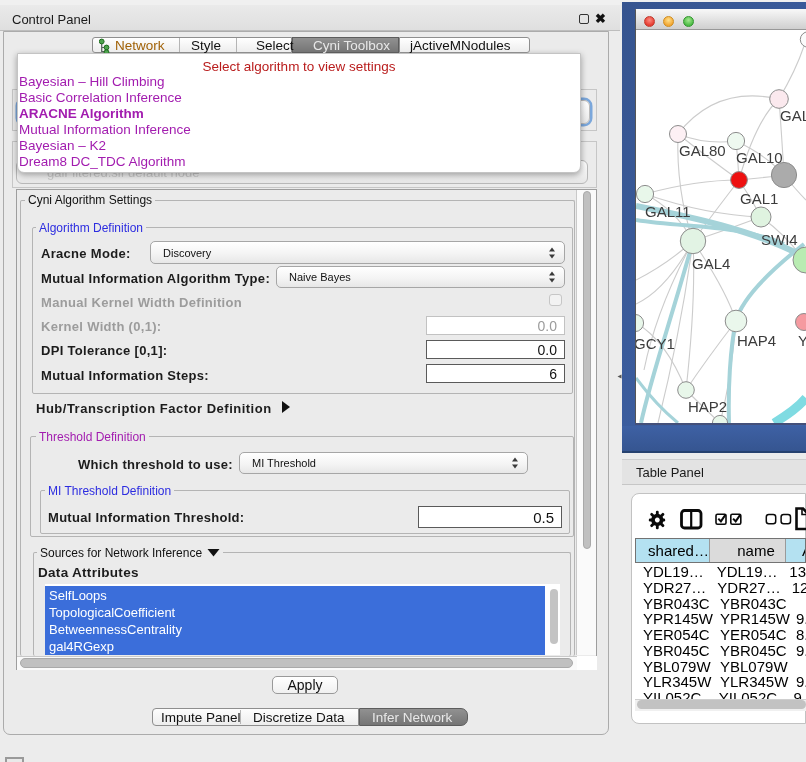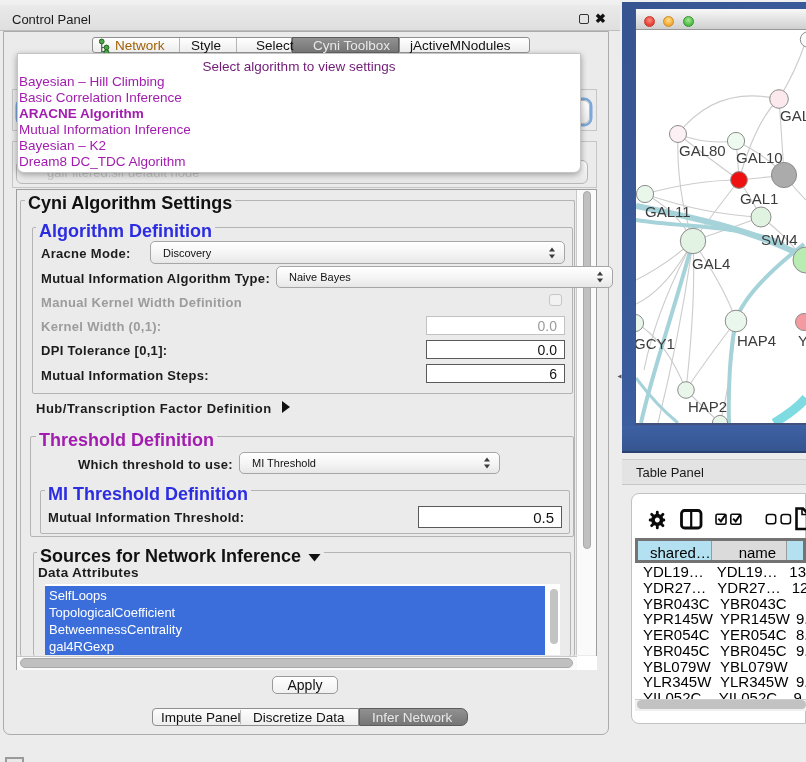--- a/index.html
+++ b/index.html
@@ -2,21 +2,21 @@
 <html><head>
 <meta charset="utf-8">
 <style>
 * { margin:0; padding:0; box-sizing:border-box; }
 html,body { width:806px; height:762px; overflow:hidden; }
 body { font-family:"Liberation Sans", sans-serif; background:#ececec; position:relative; }
 .abs { position:absolute; }
 .lbl { font-weight:bold; font-size:13px; color:#1c1c1c; letter-spacing:0.3px; white-space:nowrap; }
 .dis { color:#9c9c9c; }
 .grp { position:absolute; border:1px solid #b4b4b4; border-radius:2px; }
-.gtitle { position:absolute; font-size:18px; background:#ebebeb; padding:0 3px;font-weight:bold; }
+.gtitle { position:absolute; font-size:12px; background:#ebebeb; padding:0 3px; }
 .combo { position:absolute; border:1px solid #a6a6a6; border-radius:5px;
   background:linear-gradient(#ffffff 0%, #f4f4f4 55%, #e7e7e7 100%);
   font-size:11px; color:#111; display:flex; align-items:center; }
 .combo .txt { padding-left:12px; }
 .combo .arrs { position:absolute; right:8px; top:50%; margin-top:-6px; }
 .field { position:absolute; background:#fff; border:1px solid #5a5a5a; font-size:14px; color:#111; text-align:right; padding:4px 7px; display:flex; align-items:center; justify-content:flex-end; }
 .field.off { border-color:#c2c2c2; color:#9c9c9c; }
 </style>
 </head>
 <body>
@@ -72,21 +72,21 @@
 <div class="abs lbl" style="left:41px;top:246px;">Aracne Mode:</div>
 <div class="combo" style="left:150px;top:241px;width:415px;height:23px;">
     <span class="txt">Discovery</span>
     <svg class="arrs" width="8" height="12" viewBox="0 0 8 12">
       <path d="M4 0.5 L7 4.5 H1 Z" fill="#3a3a3a"></path>
       <path d="M4 11.5 L7 7.5 H1 Z" fill="#3a3a3a"></path>
     </svg>
   </div>
 
 <div class="abs lbl" style="left:41px;top:271px;">Mutual Information Algorithm Type:</div>
-<div class="combo" style="left:276px;top:266px;width:337px;height:22px;">
+<div class="combo" style="left:276px;top:266px;width:289px;height:22px;">
     <span class="txt">Naive Bayes</span>
     <svg class="arrs" width="8" height="12" viewBox="0 0 8 12">
       <path d="M4 0.5 L7 4.5 H1 Z" fill="#3a3a3a"></path>
       <path d="M4 11.5 L7 7.5 H1 Z" fill="#3a3a3a"></path>
     </svg>
   </div>
 
 <div class="abs lbl dis" style="left:41px;top:295px;">Manual Kernel Width Definition</div>
 <div class="abs" style="left:549px;top:294px;width:13px;height:12px;border:1px solid #c6c6c6;border-radius:3px;background:#f2f2f2;"></div>
 
@@ -101,21 +101,21 @@
 
 <div class="abs lbl" style="left:36px;top:401px;letter-spacing:0.5px;">Hub/Transcription Factor Definition</div>
 <svg class="abs" style="left:280px;top:400px;" width="12" height="14">
     <path d="M2 1 L10 7 L2 13 Z" fill="#111"></path>
   </svg>
 
 <div class="grp" style="left:30px;top:436px;width:544px;height:101px;"></div>
 <div class="gtitle" style="left:36px;top:430px;color:#a21caf;">Threshold Definition</div>
 
 <div class="abs lbl" style="left:78px;top:457px;">Which threshold to use:</div>
-<div class="combo" style="left:239px;top:452px;width:261px;height:22px;">
+<div class="combo" style="left:239px;top:452px;width:289px;height:22px;">
     <span class="txt">MI Threshold</span>
     <svg class="arrs" width="8" height="12" viewBox="0 0 8 12">
       <path d="M4 0.5 L7 4.5 H1 Z" fill="#3a3a3a"></path>
       <path d="M4 11.5 L7 7.5 H1 Z" fill="#3a3a3a"></path>
     </svg>
   </div>
 
 <div class="grp" style="left:40px;top:490px;width:530px;height:44px;"></div>
 <div class="gtitle" style="left:45px;top:484px;color:#2c2ce0;">MI Threshold Definition</div>
 
@@ -135,21 +135,21 @@
 <div class="abs" style="left:272px;top:676px;width:66px;height:18px;border:1px solid #999;border-radius:5px;background:linear-gradient(#fff,#f0f0f0);font-size:14px;color:#111;text-align:center;line-height:17px;">Apply</div>
 
 <div class="abs" style="left:152px;top:708px;width:207px;height:18px;background:linear-gradient(#fdfdfd,#ededed);border:1px solid #8e8e8e;border-radius:4px 0 0 4px;"></div>
 <div class="abs" style="left:240px;top:710px;width:1px;height:14px;background:#b5b5b5;"></div>
 <div class="abs" style="left:359px;top:708px;width:109px;height:18px;background:linear-gradient(#919191,#757575);border:1px solid #5d5d5d;border-radius:0 7px 7px 0;"></div>
 <div class="abs" style="left:161px;top:710px;font-size:13.5px;color:#111;">Impute Panel</div>
 <div class="abs" style="left:253px;top:710px;font-size:13.5px;color:#111;">Discretize Data</div>
 <div class="abs" style="left:372px;top:710px;font-size:13.5px;color:#e8e8e8;">Infer Network</div>
 
 <div class="abs" style="left:17px;top:53px;width:564px;height:120px;background:#fff;border:1px solid #c4c4c4;border-radius:0 0 7px 7px;box-shadow:0 2px 6px rgba(0,0,0,.35);z-index:20;"></div>
-<div class="abs" style="left:17px;top:59px;width:564px;text-align:center;font-size:13.5px;color:#701a75;z-index:21;">Select algorithm to view settings</div>
+<div class="abs" style="left:17px;top:59px;width:564px;text-align:center;font-size:13.5px;color:#b91c1c;z-index:21;">Select algorithm to view settings</div>
 <div class="abs" style="left:19px;top:74px;font-size:13.5px;color:#a21caf;line-height:16px;z-index:21;">Bayesian – Hill Climbing<br>Basic Correlation Inference<br><b>ARACNE Algorithm</b><br>Mutual Information Inference<br>Bayesian – K2<br>Dream8 DC_TDC Algorithm</div>
 
 <div class="abs" style="left:5px;top:757px;width:19px;height:10px;border:2px solid #9a9a9a;background:#e9e9e9;"></div>
 
 <svg class="abs" style="left:617px;top:374px;" width="5" height="5">
     <path d="M4.5 0.5 L0.5 2.5 L4.5 4.5 Z" fill="#555"></path>
   </svg>
 
 <div class="abs" style="left:622px;top:2px;width:184px;height:424px;background:linear-gradient(120deg,#36548f,#3f63a8);"></div>
 <div class="abs" style="left:622px;top:426px;width:184px;height:27px;background:linear-gradient(#3e61a4,#35548f);"></div>
@@ -263,21 +263,21 @@
     <rect x="82.8" y="8.2" width="10" height="10" rx="1.5" stroke-width="1.6"></rect>
     <path d="M70.3 12.6 l2.6 2.8 l4.8 -7" stroke-width="2"></path>
     <path d="M85.1 12.6 l2.6 2.8 l4.8 -7" stroke-width="2"></path>
     <rect x="118.3" y="8.4" width="9.4" height="9.4" rx="2.5" stroke-width="1.5"></rect>
     <rect x="133.1" y="8.4" width="9.4" height="9.4" rx="2.5" stroke-width="1.5"></rect>
     <path d="M148.5 2.5 h6.5 l5 5.5 v15 h-11.5 Z" stroke-width="2.6"></path>
     <path d="M154 2.5 v6 h6" stroke-width="1.6"></path>
   </g>
 </svg>
 
-<div class="abs" style="left:635px;top:538px;width:171px;height:25px;border:3px solid #737373;display:flex;">
+<div class="abs" style="left:635px;top:538px;width:171px;height:25px;border:1px solid #737373;display:flex;">
   <div style="width:74px;background:#b4e1f1;border-right:1px solid #9a9a9a;text-align:center;text-indent:12px;font-size:15px;line-height:23px;">shared…</div>
   <div style="width:76px;background:#dbdbdb;border-right:1px solid #9a9a9a;text-align:center;text-indent:17px;font-size:15px;line-height:23px;">name</div>
   <div style="flex:1;background:#b4e1f1;text-align:left;padding-left:16px;font-size:15px;line-height:23px;overflow:hidden;">A</div>
 </div>
 <div class="abs" style="left:635px;top:563px;width:171px;height:136px;background:#fff;overflow:hidden;font-size:15px;color:#000;">
   <div style="height:15.75px;display:flex;">
       <span style="width:74px;padding-left:8px;">YDL19…</span>
       <span style="width:76px;padding-left:11px;">YDL19…</span>
       <span style="padding-left:11px;text-align:center;">13</span>
     </div>

